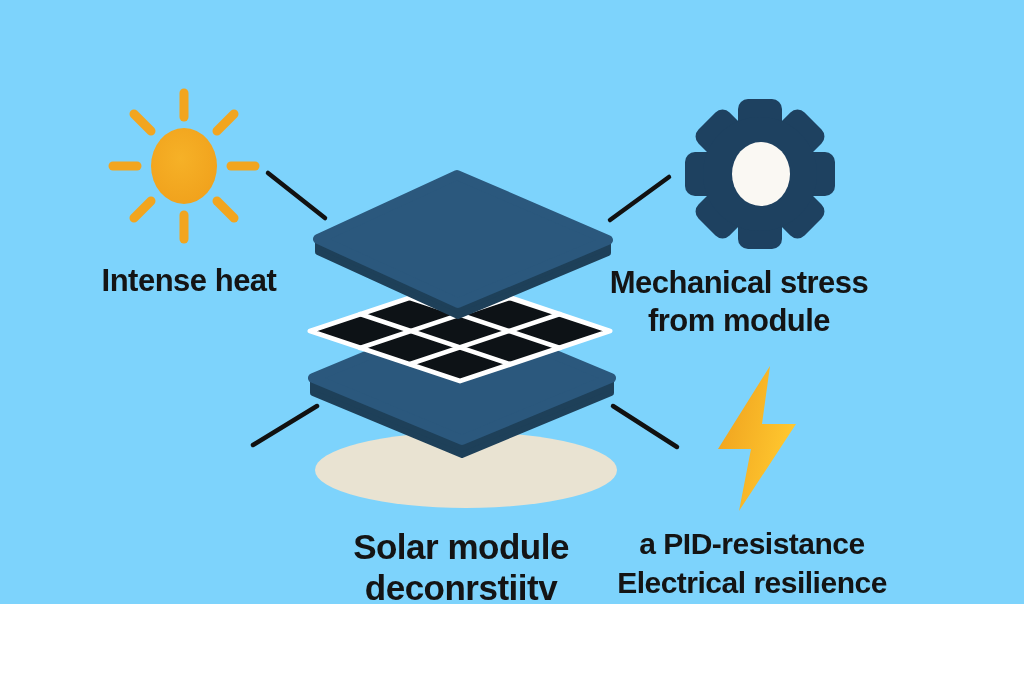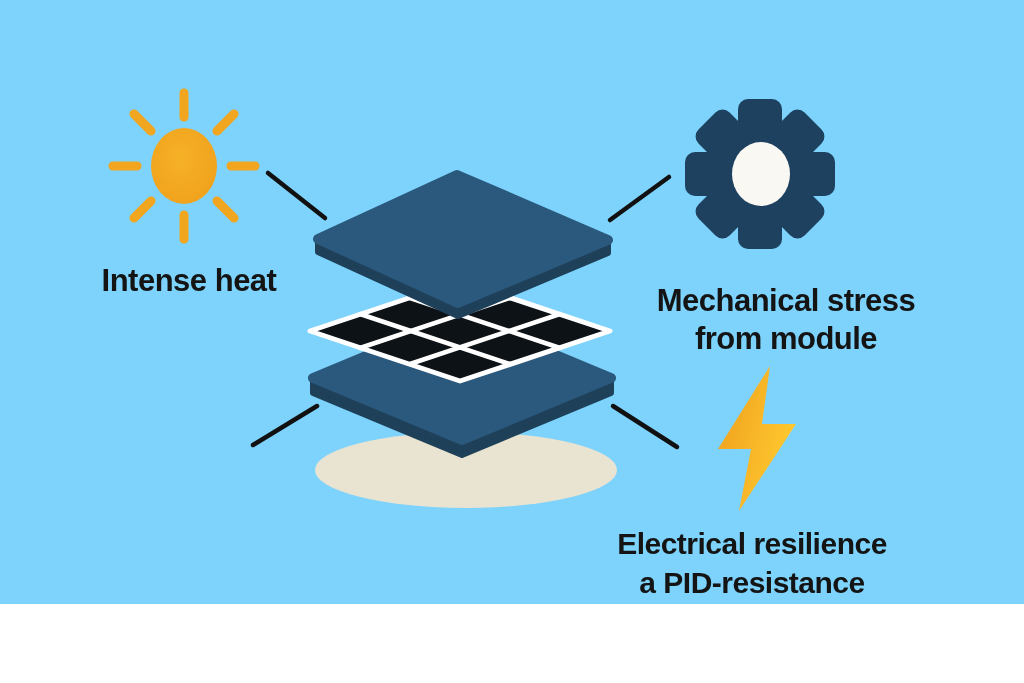--- a/index.html
+++ b/index.html
@@ -17,21 +17,21 @@
   .stage svg{position:absolute;left:0;top:0;}
   .label{
     position:absolute;
     text-align:center;
     color:#141414;
     font-weight:600;
     letter-spacing:-0.5px;
   }
   .label span{display:block;}
   .label-top-left{left:29px;top:262px;width:320px;font-size:31px;line-height:37px;}
-  .label-top-right{left:626px;top:264px;width:320px;font-size:31px;line-height:38px;margin-top:18px;}
+  .label-top-right{left:579px;top:264px;width:320px;font-size:31px;line-height:38px;}
   .label-bottom-center{left:301px;top:526px;width:320px;font-size:35px;line-height:41px;}
   .label-bottom-right{left:591px;top:524px;width:322px;font-size:30px;line-height:39px;}
 </style>
 </head>
 <body>
 
 <div class="stage">
 
   <svg width="1024" height="683" viewBox="0 0 1024 683">
     <defs>
@@ -104,19 +104,23 @@
 
   <div class="label label-top-left">
     <span>Intense heat</span>
   </div>
 
   <div class="label label-top-right">
     <span>Mechanical stress</span>
     <span>from module</span>
   </div>
 
+  <div class="label label-bottom-center">
+    <span>Solar module</span>
+    <span>deconrstiitv</span>
+  </div>
 
   <div class="label label-bottom-right">
+    <span>a PID-resistance</span>
     <span>Electrical resilience</span>
-    <span>a PID-resistance</span>
   </div>
 
 </div>
 
 </body></html>

